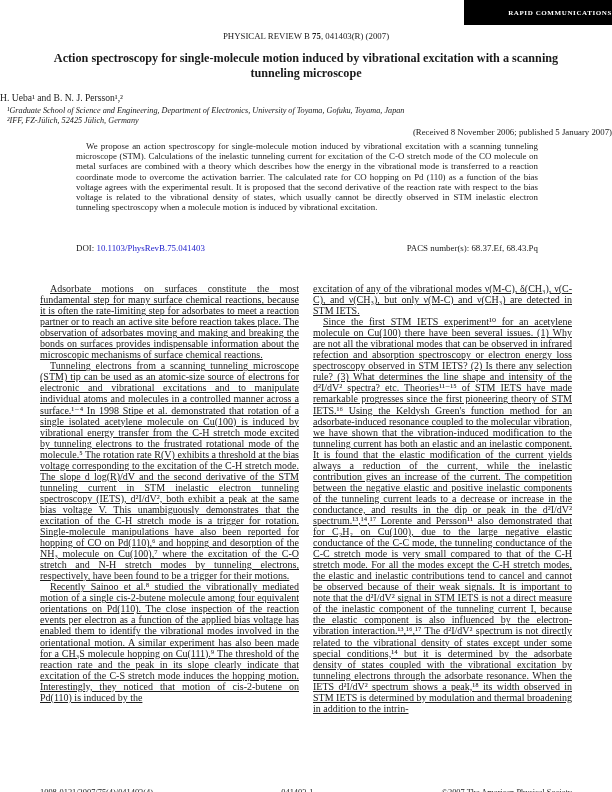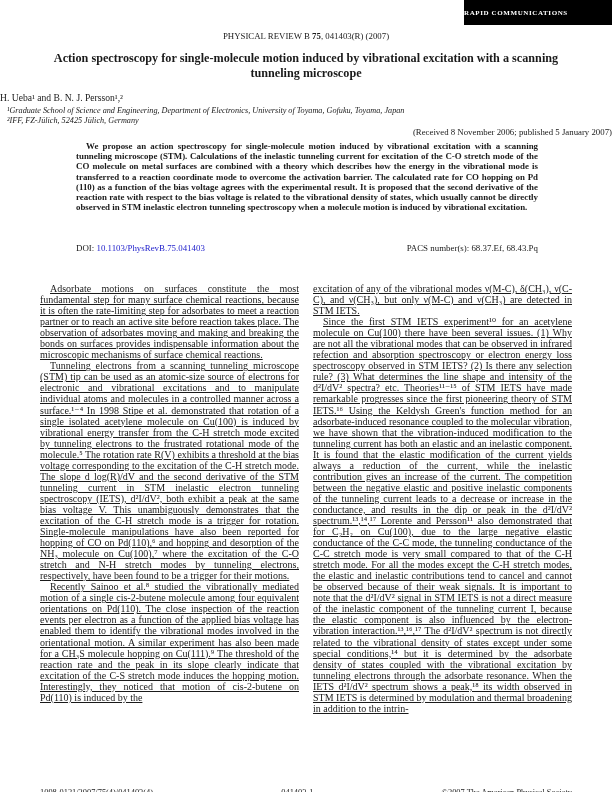--- a/index.html
+++ b/index.html
@@ -8,21 +8,21 @@
     width:612px;height:792px;
     background:#ffffff;
     font-family:"Liberation Serif","DejaVu Serif",serif;
     color:#1a1a1a;
     overflow:hidden;
   }
   .banner{
     position:absolute;top:0;right:0;
     width:148px;height:25px;
     background:#000000;color:#ffffff;
-    display:flex;align-items:center;justify-content:flex-start;
+    display:flex;align-items:center;justify-content:flex-end;
     font-size:7px;font-weight:bold;letter-spacing:0.6px;
   }
   .journal-line{
     position:absolute;top:31px;left:0;width:612px;
     text-align:center;font-size:8.8px;
   }
   .journal-line .vol{font-weight:bold;margin-top:12px;}
   .title{
     position:absolute;top:51px;left:40px;width:532px;
     text-align:center;font-weight:bold;font-size:12.2px;line-height:15px;
@@ -36,21 +36,21 @@
     font-style:italic;font-size:8.2px;
   }
   .affil1{top:106px;}
   .affil2{top:116px;}
   .received{
     position:absolute;top:127px;left:0;width:612px;
     text-align:right;font-size:8.8px;font-style:normal;
   }
   .abstract{
     position:absolute;top:141px;left:76px;width:462px;
-    font-size:8.9px;line-height:10.2px;text-align:justify;text-indent:10px;font-weight:bold;
+    font-size:8.9px;line-height:10.2px;text-align:justify;text-indent:10px;
   }
   .doi-row{
     position:absolute;top:243px;left:76px;width:462px;
     display:flex;justify-content:space-between;
     font-size:8.9px;
   }
   .doi-link{color:#2222CC;text-decoration:none;cursor:pointer;}
   .body-cols{
     position:absolute;top:283px;left:40px;width:532px;height:462px;
     display:flex;gap:14px;overflow:hidden;

